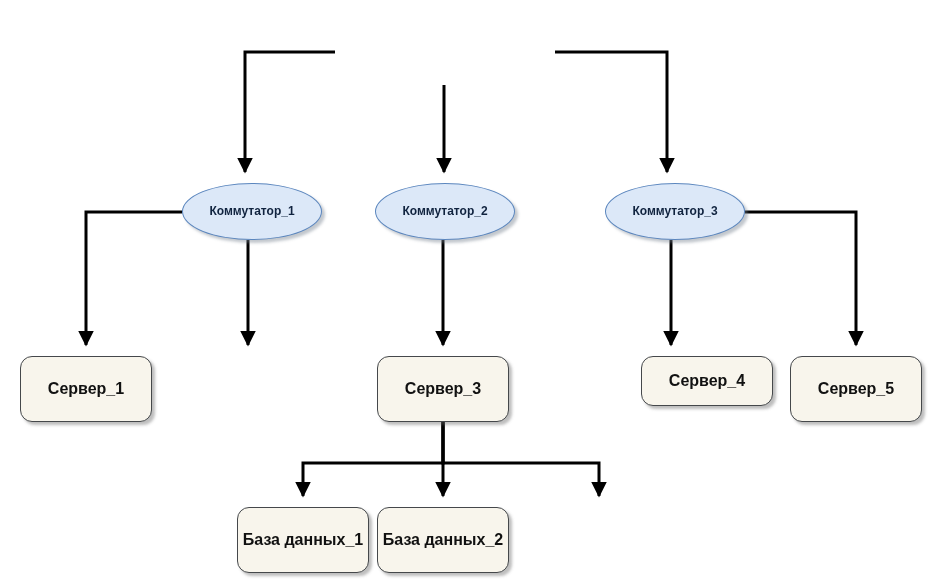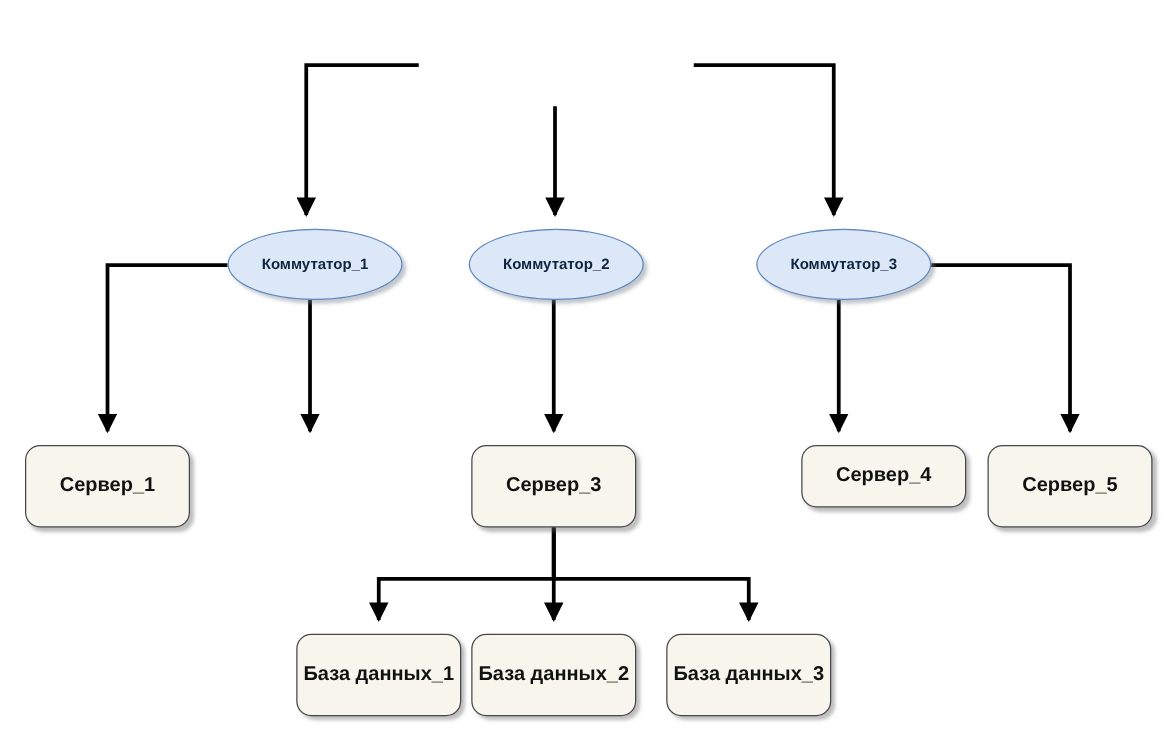--- a/index.html
+++ b/index.html
@@ -151,17 +151,14 @@
   </div>
 
   <div class="node node-box" style="left:237px; top:507px; width:132px; height:66px;">
     <span class="label">База данных_1</span>
   </div>
 
   <div class="node node-box" style="left:377px; top:507px; width:132px; height:66px;">
     <span class="label">База данных_2</span>
   </div>
 
-  <div class="node node-box" style="left:533px; top:507px; width:132px; height:66px;">
-    <span class="label">База данных_3</span>
-  </div>
 
 </div>
 
 </body></html>

